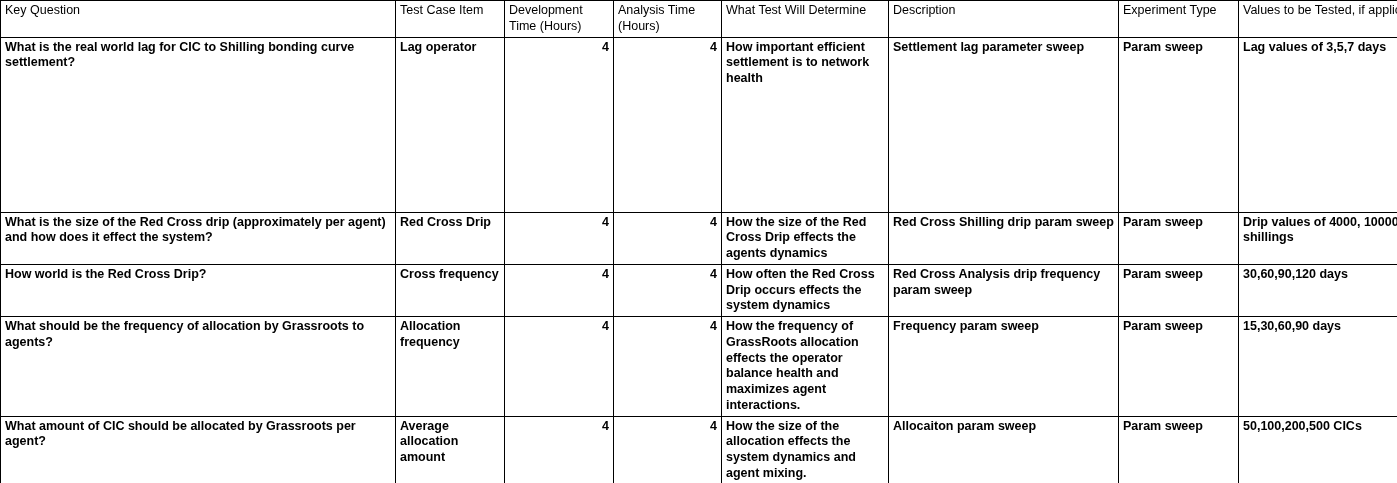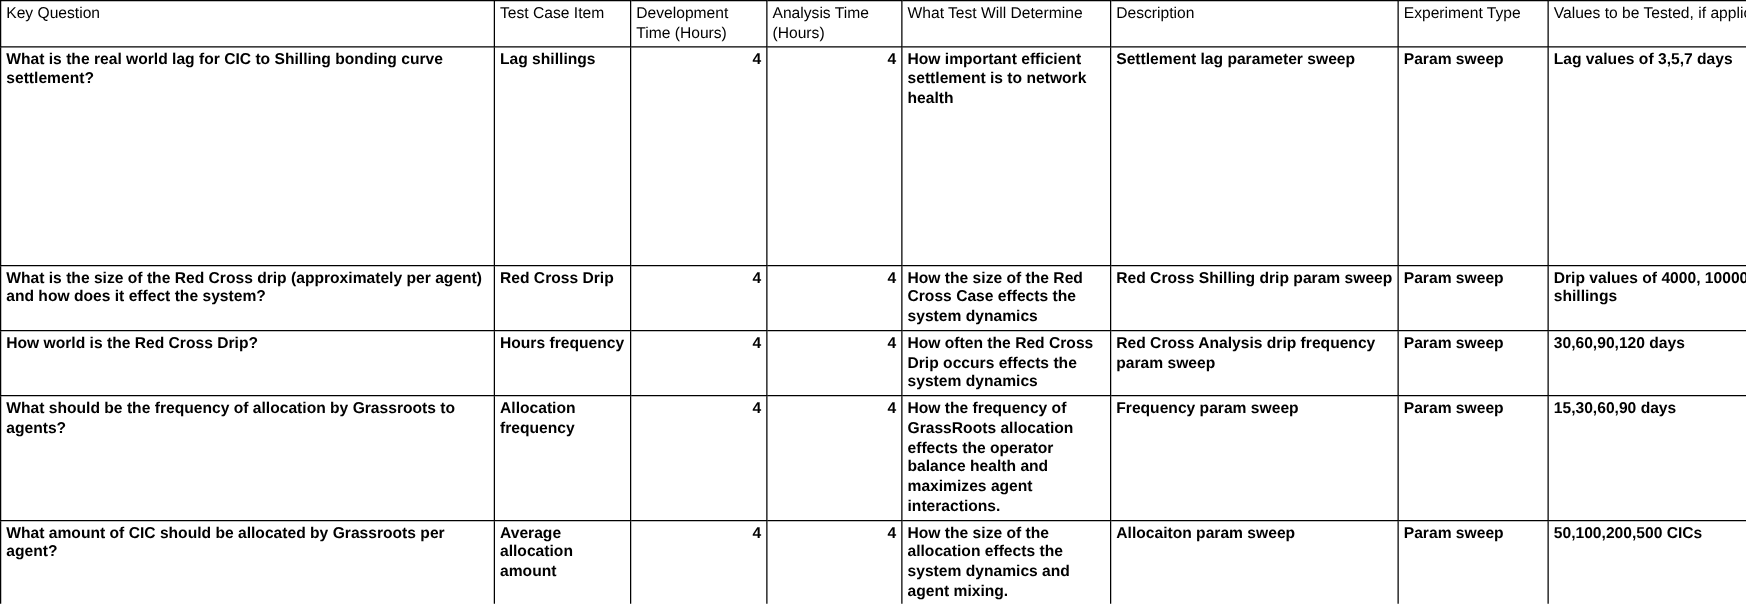--- a/index.html
+++ b/index.html
@@ -69,41 +69,41 @@
       <th class="c3">Analysis Time (Hours)</th>
       <th class="c4">What Test Will Determine</th>
       <th class="c5">Description</th>
       <th class="c6">Experiment Type</th>
       <th class="c7">Values to be Tested, if applicable</th>
     </tr>
   </thead>
   <tbody>
     <tr class="r0">
       <td class="c0 bottom">What is the real world lag for CIC to Shilling bonding curve settlement?</td>
-      <td class="c1 top">Lag shillings</td>
+      <td class="c1 top">Lag operator</td>
       <td class="c2 num top">4</td>
       <td class="c3 num top">4</td>
       <td class="c4 top">How important efficient settlement is to network health</td>
       <td class="c5 top">Settlement lag parameter sweep</td>
       <td class="c6 top">Param sweep</td>
       <td class="c7 top">Lag values of 3,5,7 days</td>
     </tr>
     <tr class="r1">
       <td class="c0 top">What is the size of the Red Cross drip (approximately per agent) and how does it effect the system?</td>
       <td class="c1 bottom">Red Cross Drip</td>
       <td class="c2 num">4</td>
       <td class="c3 num">4</td>
-      <td class="c4 top">How the size of the Red Cross Case effects the system dynamics</td>
+      <td class="c4 top">How the size of the Red Cross Drip effects the agents dynamics</td>
       <td class="c5 bottom">Red Cross Shilling drip param sweep</td>
       <td class="c6 top">Param sweep</td>
       <td class="c7 top">Drip values of 4000, 10000, 50000 shillings</td>
     </tr>
     <tr class="r2">
       <td class="c0 bottom">How world is the Red Cross Drip?</td>
-      <td class="c1 bottom">Hours frequency</td>
+      <td class="c1 bottom">Cross frequency</td>
       <td class="c2 num">4</td>
       <td class="c3 num">4</td>
       <td class="c4 top">How often the Red Cross Drip occurs effects the system dynamics</td>
       <td class="c5 top">Red Cross Analysis drip frequency param sweep</td>
       <td class="c6 bottom">Param sweep</td>
       <td class="c7 bottom">30,60,90,120 days</td>
     </tr>
     <tr class="r3">
       <td class="c0 bottom">What should be the frequency of allocation by Grassroots to agents?</td>
       <td class="c1 bottom">Allocation frequency</td>

